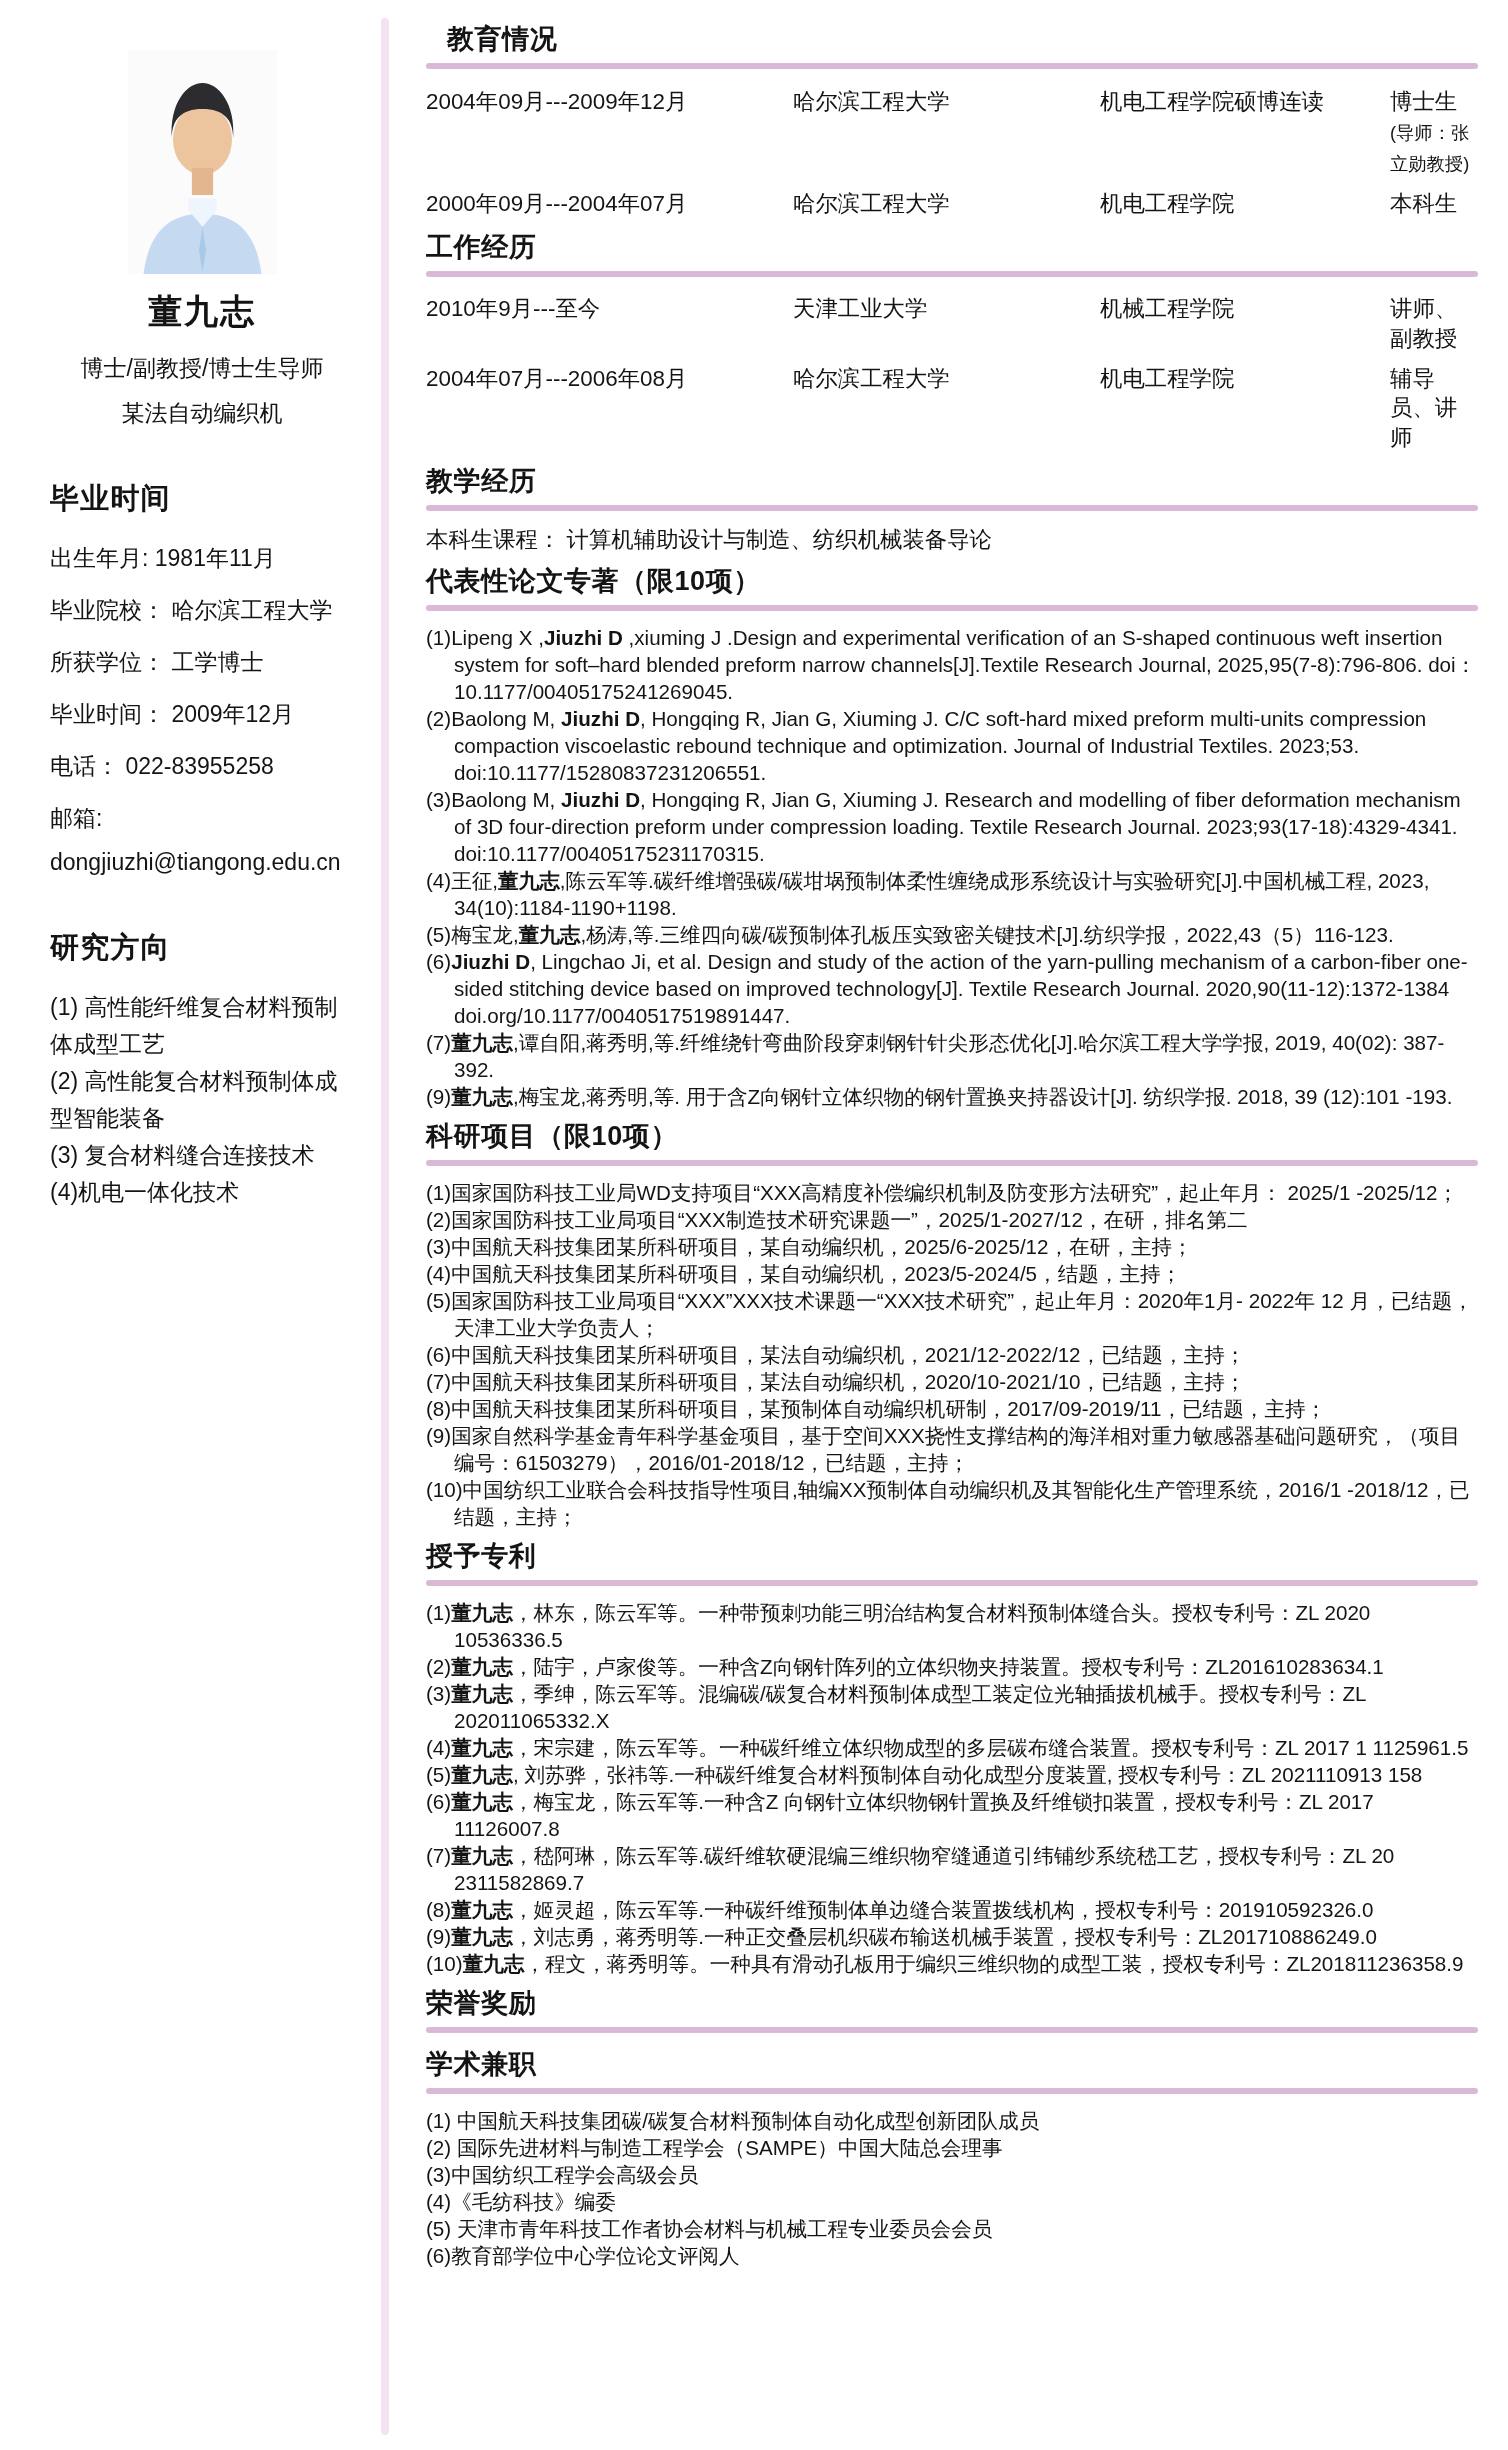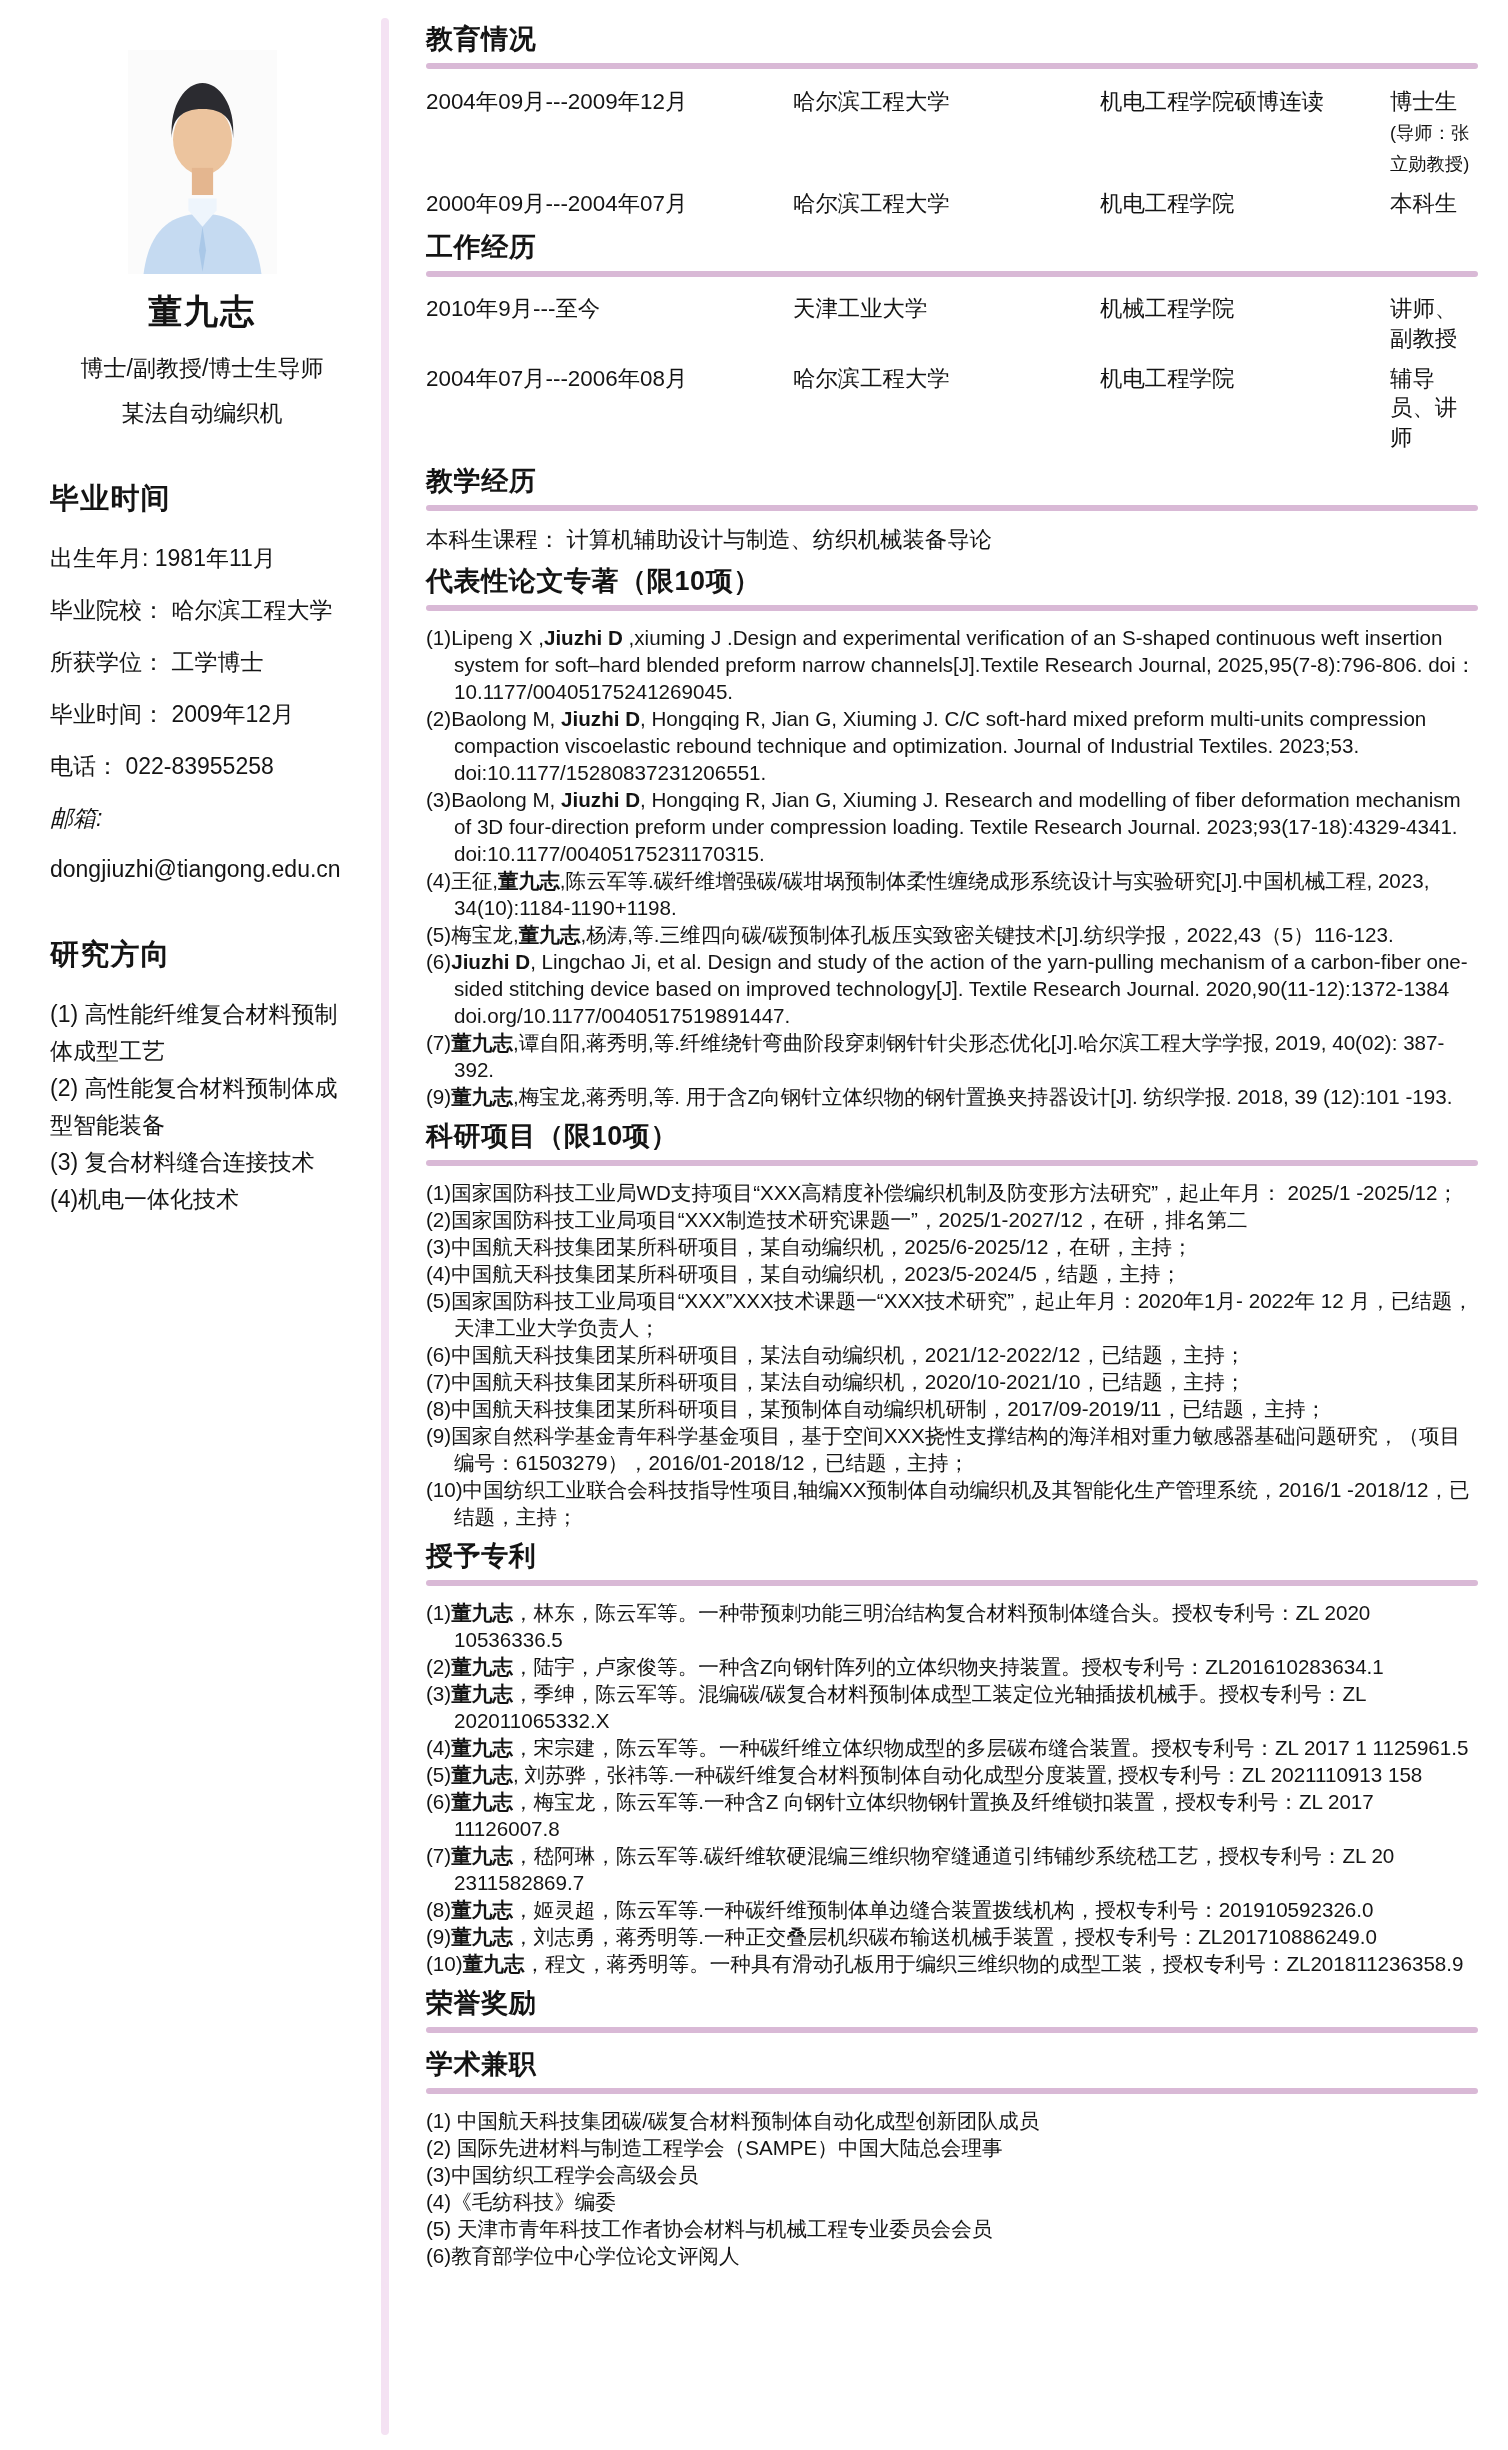--- a/index.html
+++ b/index.html
@@ -25,28 +25,28 @@
   
   .sidebar { position: absolute; left: 50px; top: 50px; width: 304px; }
   .photo-wrap { width: 149px; height: 224px; margin: 0 auto; background: #fbfbfb; overflow: hidden; }
   .photo-wrap svg { display: block; width: 100%; height: 100%; }
   .name { margin-top: 15.3px; text-align: center; font-size: 34px; font-weight: 700; letter-spacing: 1.8px; }
   .side-sub { margin-top: 17.7px; text-align: center; font-size: 23px; }
   .side-sub2 { margin-top: 14px; text-align: center; font-size: 23px; }
   .side-h { margin-top: 50px; font-size: 29px; font-weight: 700; letter-spacing: 1.2px; }
   .info { margin-top: 23.6px; }
   .info .li { font-size: 23px; line-height: 31px; margin-bottom: 21px; word-break: break-all; }
-  .info .li:nth-child(6) { margin-bottom: 20px; font-style: italic; }
+  .info .li:nth-child(6) { margin-bottom: 13px; }
   .res { margin-top: 21px; }
   .res .li { font-size: 23px; line-height: 37px; }
   
   .main { position: absolute; left: 426px; top: 17.7px; width: 1052px; }
   section { margin-bottom: 4.7px; }
   h2.sec { font-size: 27px; font-weight: 700; margin: 8.3px 0 5.9px; letter-spacing: 0.6px; }
-  section:first-of-type h2.sec { margin-top: 3.5px; }
+  section:first-of-type h2.sec { margin-top: 3.5px; margin-left: 21px; }
   .rule { height: 5.9px; background: #d9b9d6; border-radius: 3.5px; margin: 0 0 13px; }
   
   .tbl { margin-bottom: 2.4px; padding-top: 4.7px; }
   .trow { display: flex; font-size: 22.4px; line-height: 29.5px; margin-bottom: 10.6px; gap: 44px; }
   .c { display: block; padding-right: 7px; }
   .cd { width: 323px; flex: none; }
   .co { width: 263px; flex: none; }
   .cp { width: 246px; flex: none; }
   .cr { flex: 1; }
   .note { font-size: 18.3px; }

